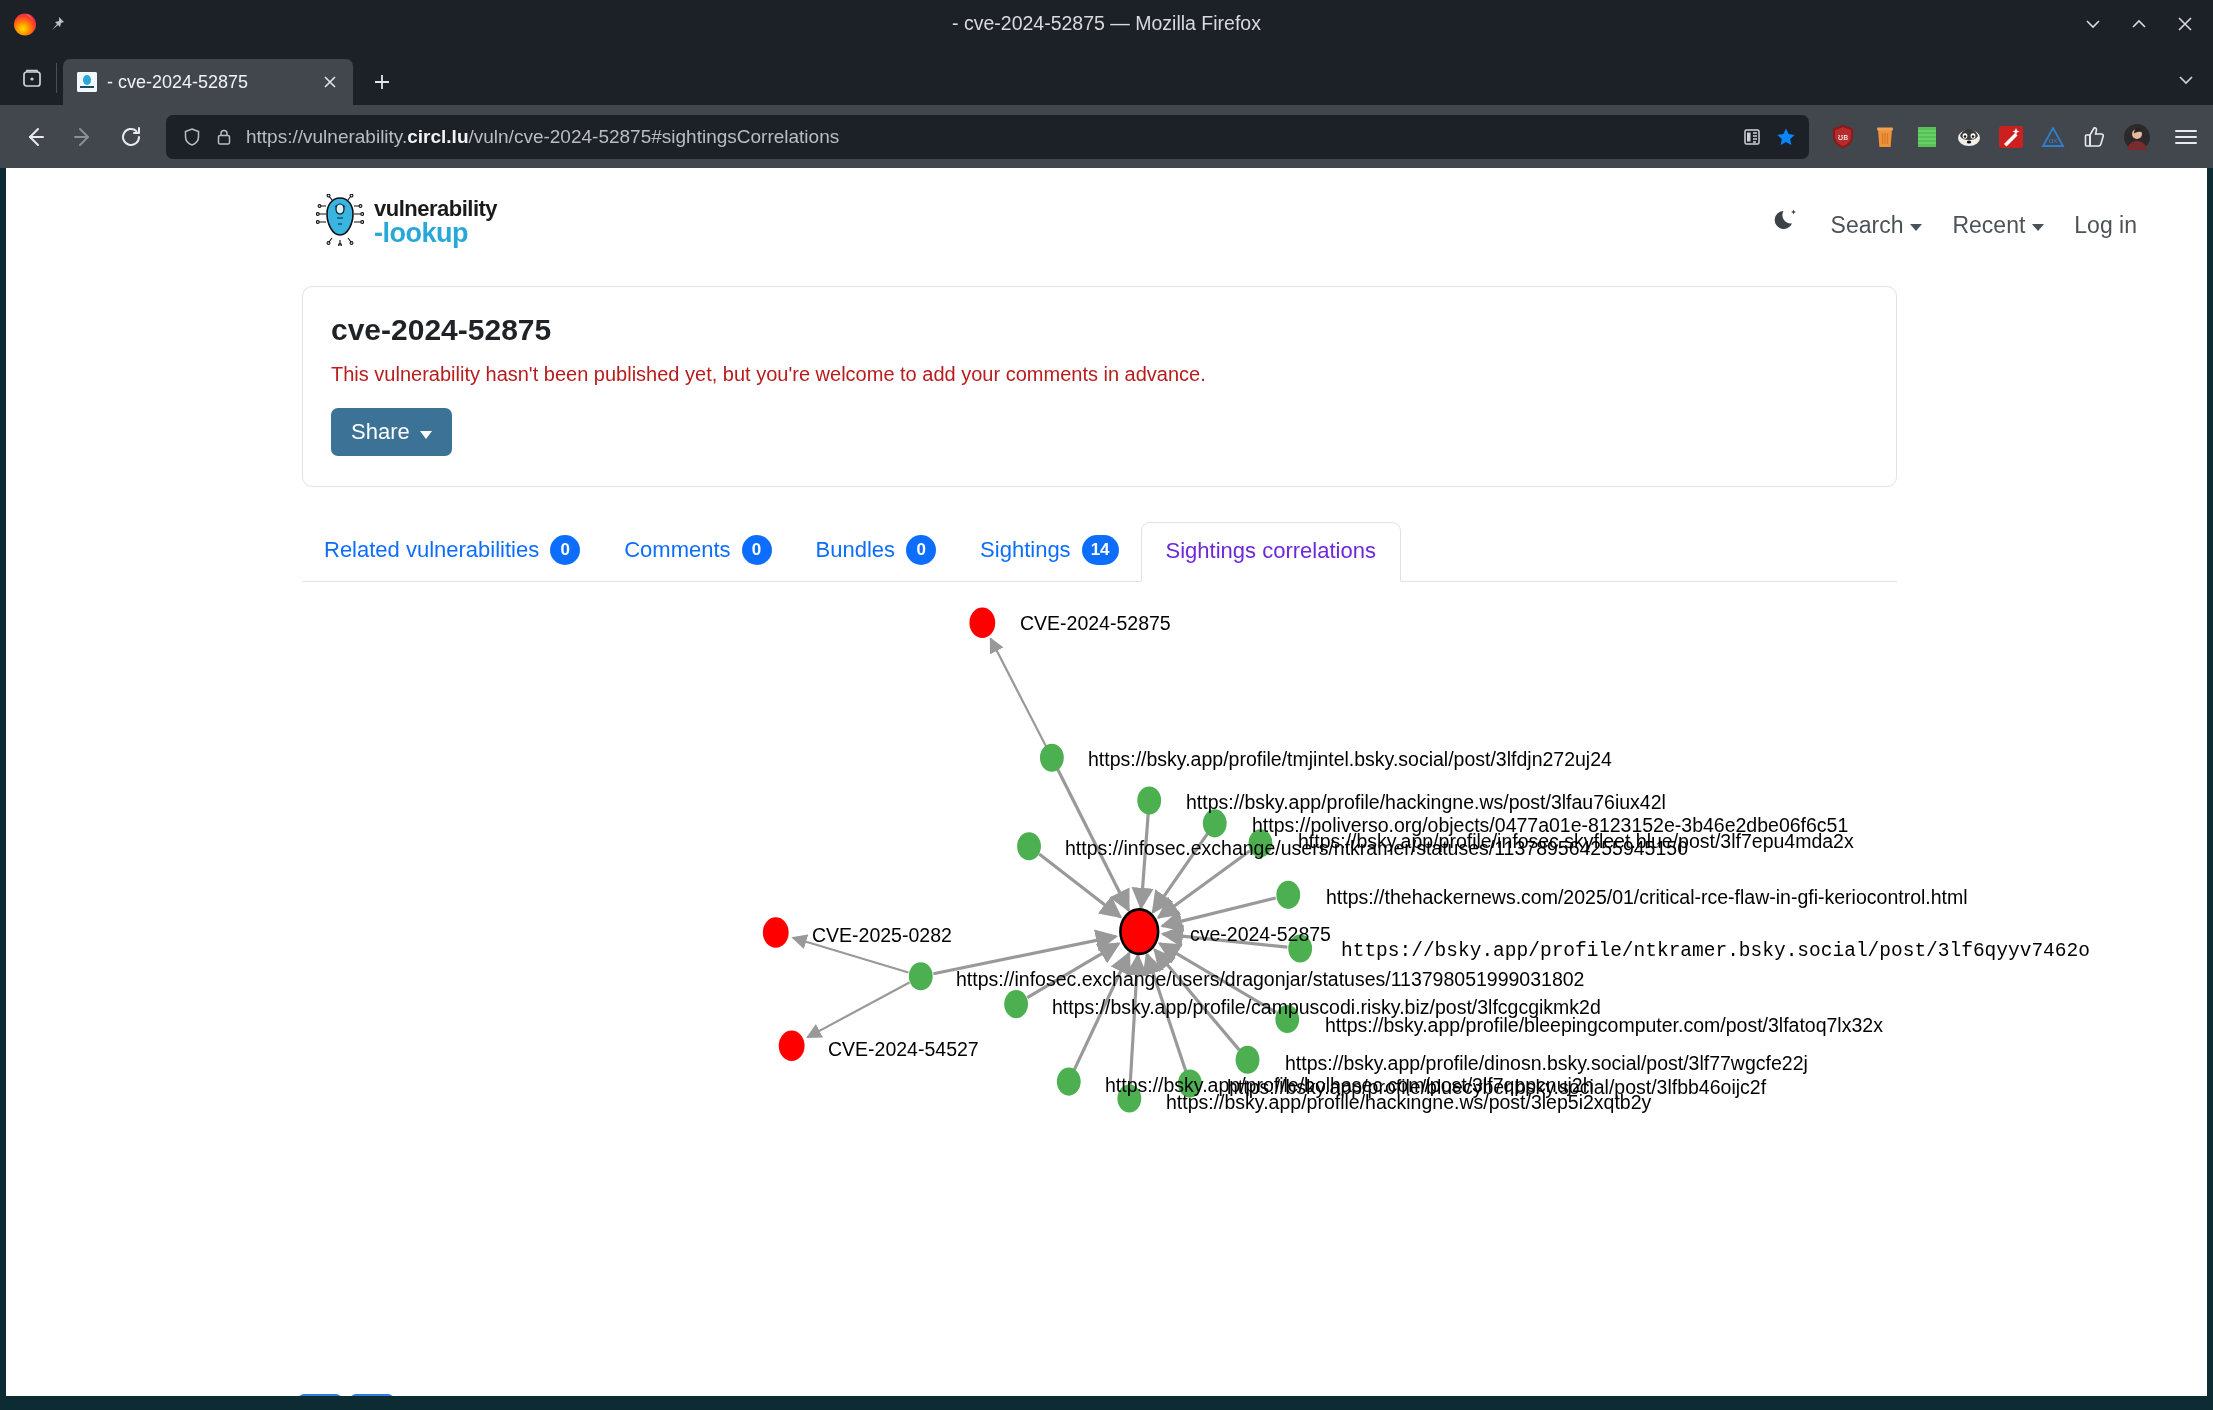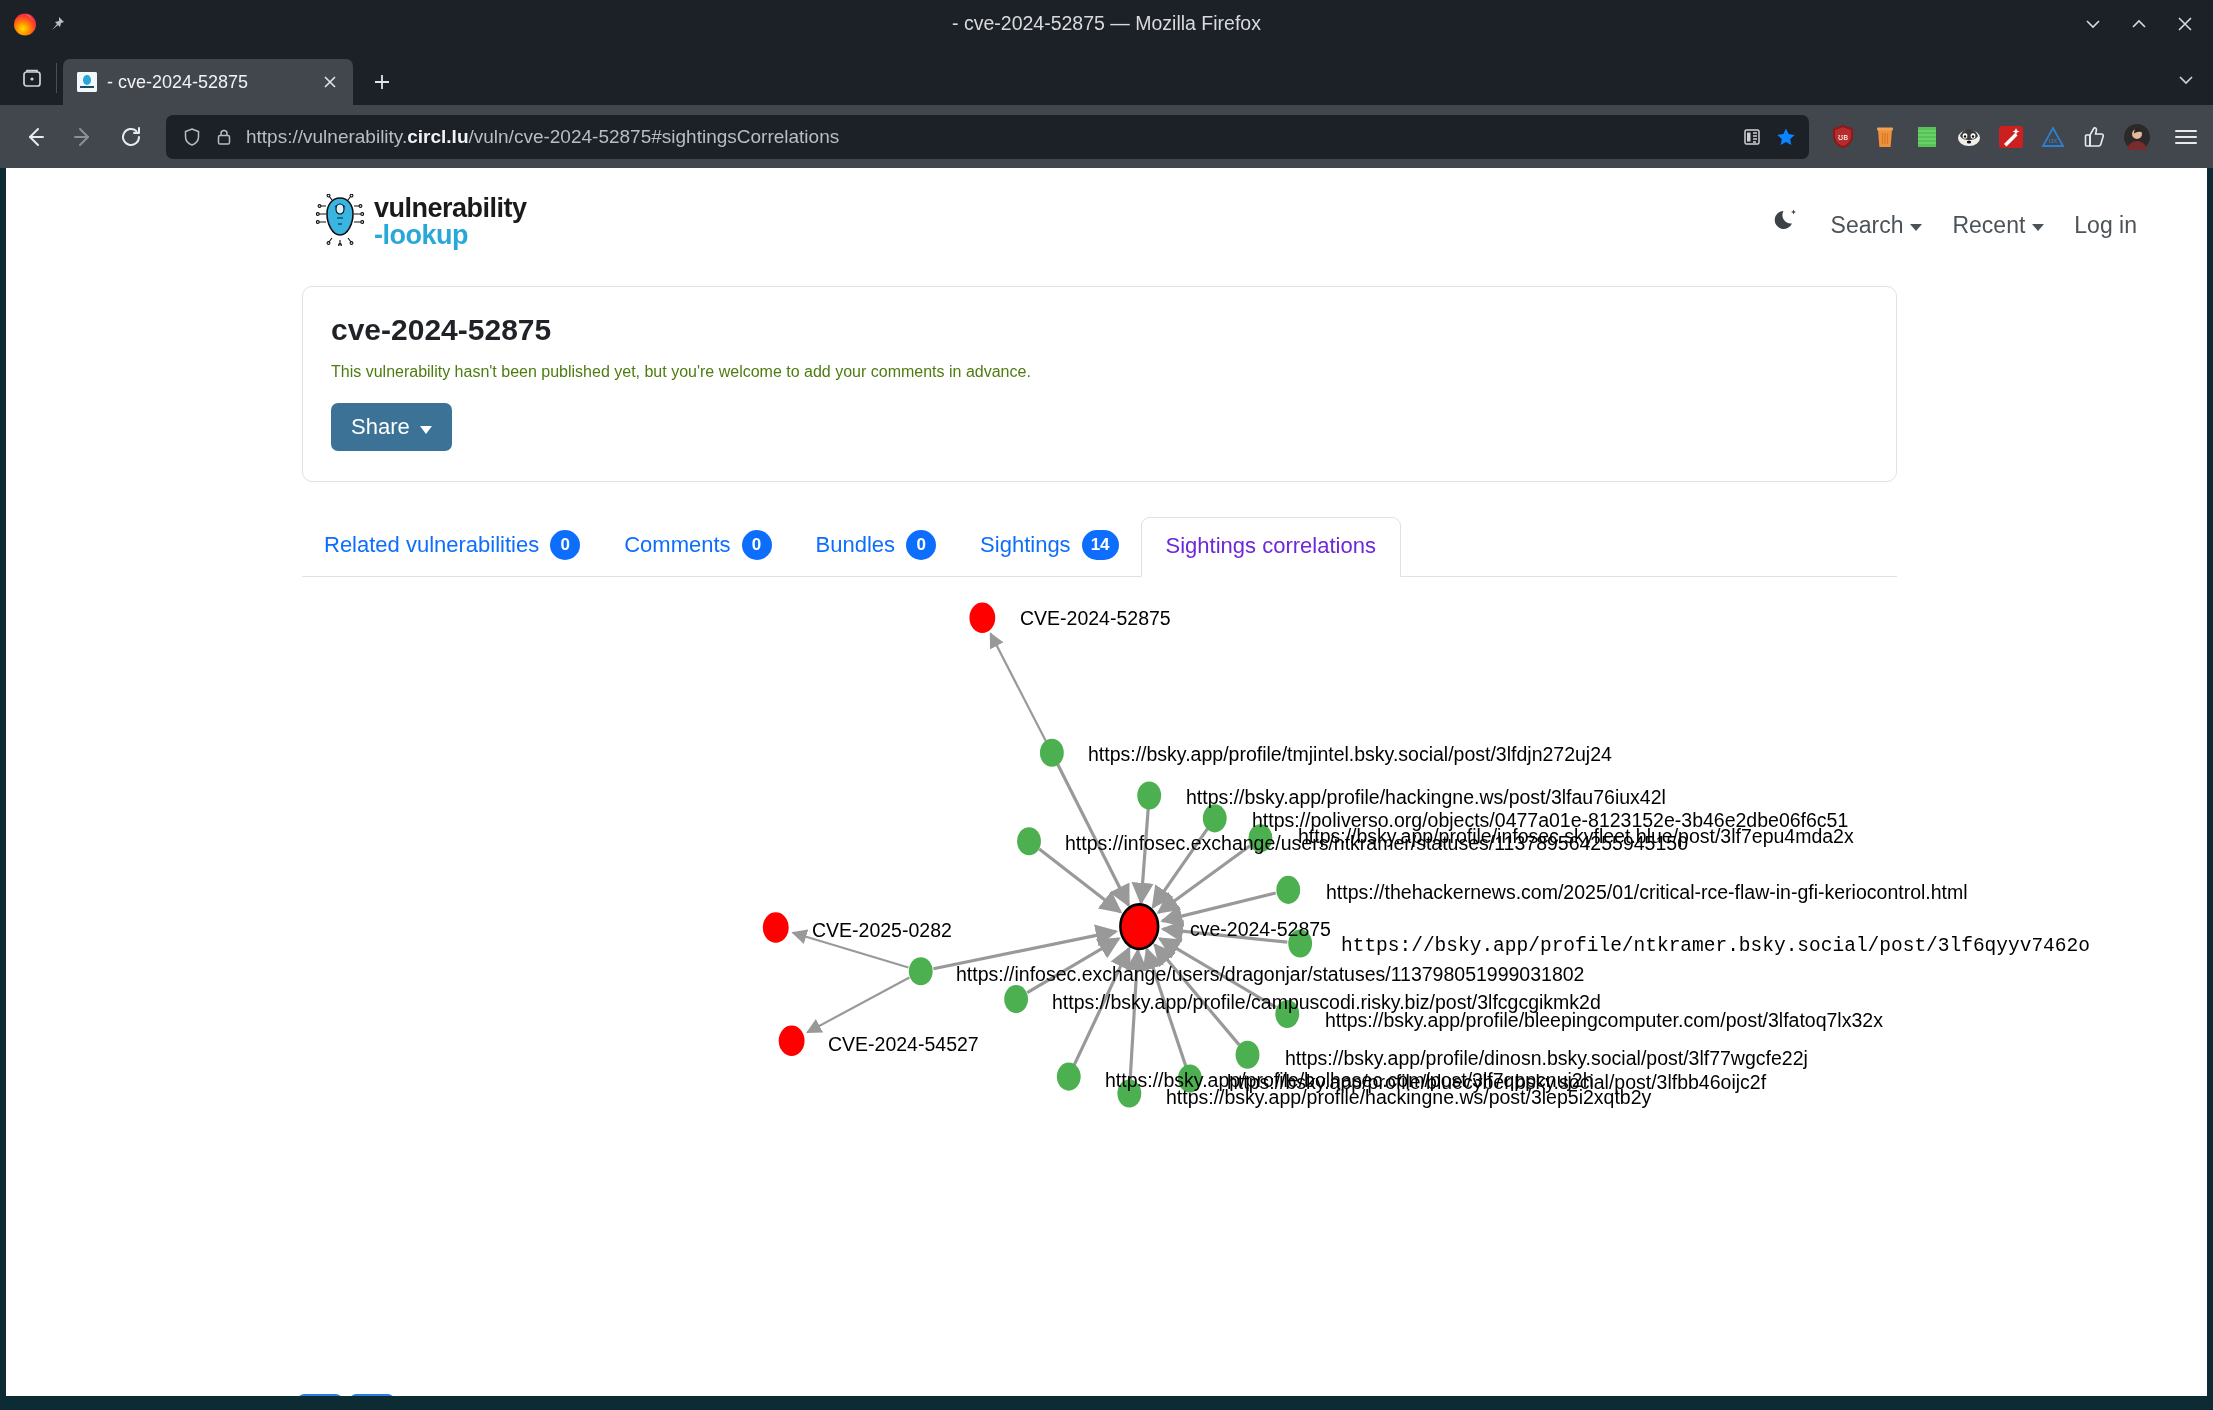--- a/index.html
+++ b/index.html
@@ -115,21 +115,21 @@
     color: #212529;
   }
 
   
   #site-header {
     display:flex; align-items:center; justify-content: space-between;
     padding: 26px 70px 6px 310px;
   }
   #brand { display:flex; align-items:center; gap: 10px; }
   #brand-wordmark { line-height: 1.0; }
-  .brand-l1 { font-size: 27px; font-weight: 700; color: #1a1a1a; letter-spacing: -0.5px;}
+  .brand-l1 { font-size: 22px; font-weight: 700; color: #1a1a1a; letter-spacing: -0.5px;}
   .brand-l2 { font-size: 27px; font-weight: 700; color: #27a8d8; letter-spacing: -0.5px;}
   #site-nav { display:flex; align-items:flex-end; gap: 30px; font-size: 23px; color:#4c5358;}
   #site-nav .navitem { display:flex; align-items:center; gap:7px; }
   .caret { width:0;height:0;border-left:6px solid transparent;border-right:6px solid transparent;border-top:7px solid #4c5358; display:inline-block; margin-top:4px;}
 
   
   #alert {
     margin: 18px 310px 0 310px;
     background: #fdf5d3; border: 1px solid #f7edc0; border-radius: 9px;
     padding: 26px 28px; display:flex; align-items:center;
@@ -139,21 +139,21 @@
   #alert-text a { color:#1d6fd4; text-decoration: underline; }
   #alert-close { width: 30px;height:30px;color:#555; flex:0 0 30px;}
 
   
   #vuln-card {
     margin: 30px 310px 0 296px;
     border: 1px solid #dfe2e6; border-radius: 10px;
     padding: 26px 28px 30px 28px;
   }
   #vuln-title { font-size: 30px; font-weight: 600; color: #1f2327; margin-bottom: 16px;}
-  #vuln-desc { font-size: 16px; color: #4d7c0f; margin-bottom: 22px;}
+  #vuln-desc { font-size: 20px; color: #b91c1c; margin-bottom: 22px;}
   #share-btn {
     display:inline-flex; align-items:center; gap:10px;
     background: #3b7296; color:#fff; border-radius: 7px;
     padding: 11px 20px; font-size: 22px;
   }
   .caret-light { width:0;height:0;border-left:6px solid transparent;border-right:6px solid transparent;border-top:8px solid #fff; display:inline-block; margin-top:5px;}
 
   
   #tabs {
     margin: 34px 310px 0 296px;

